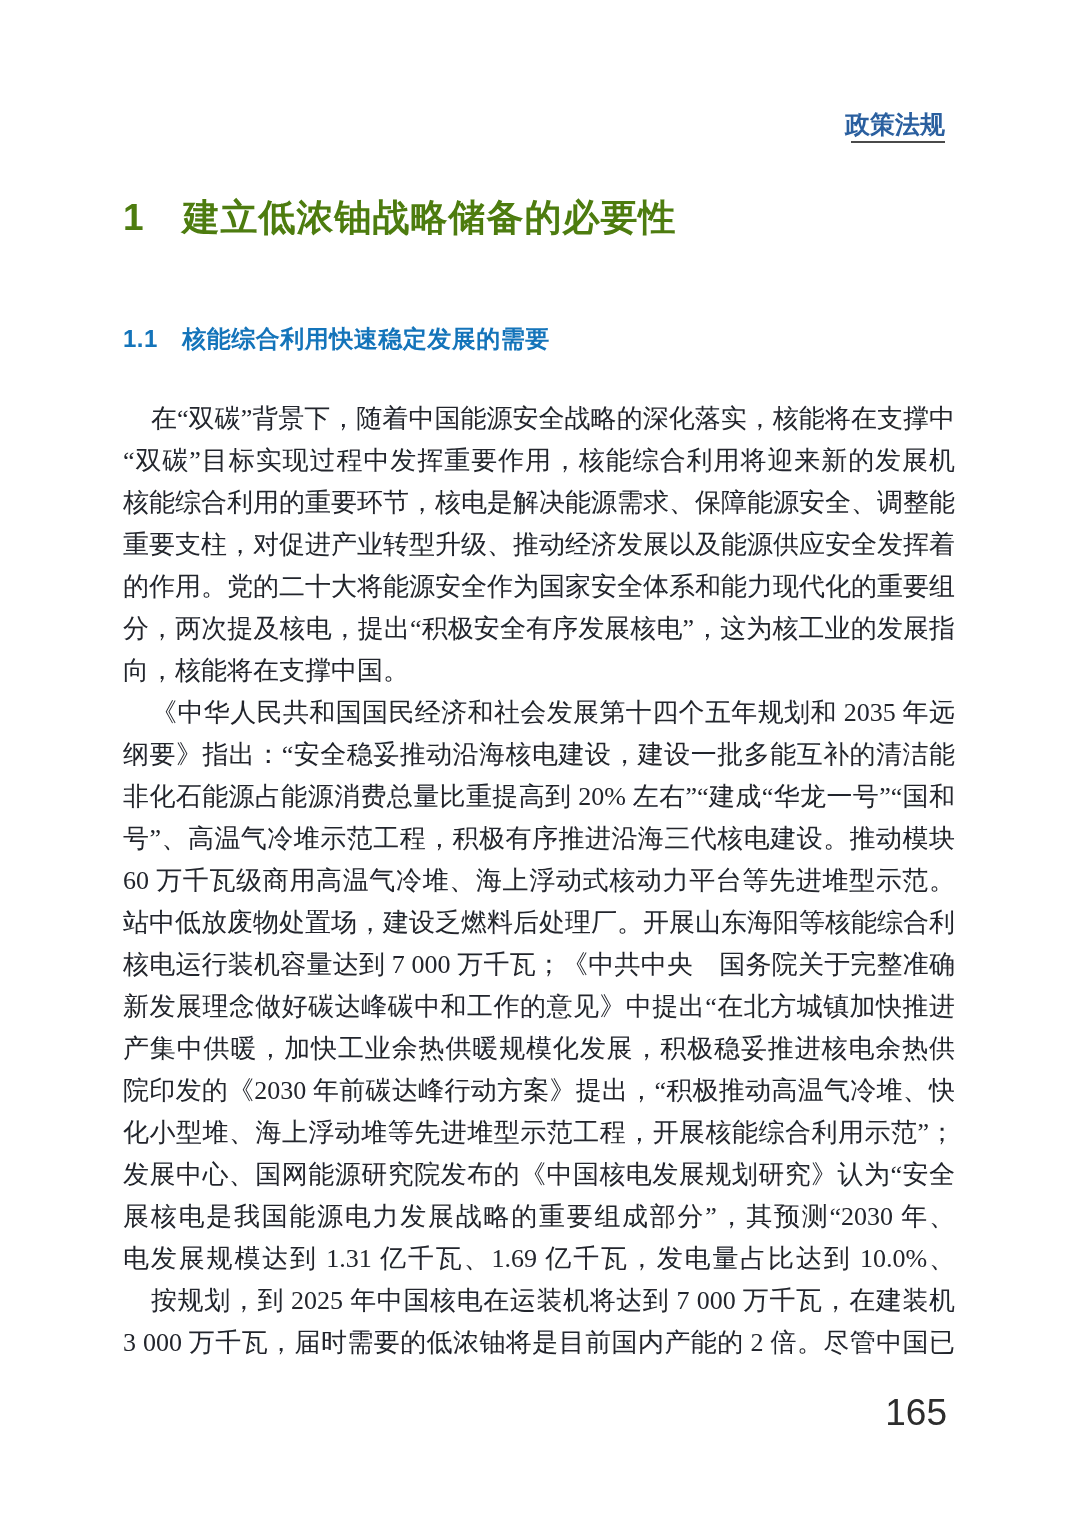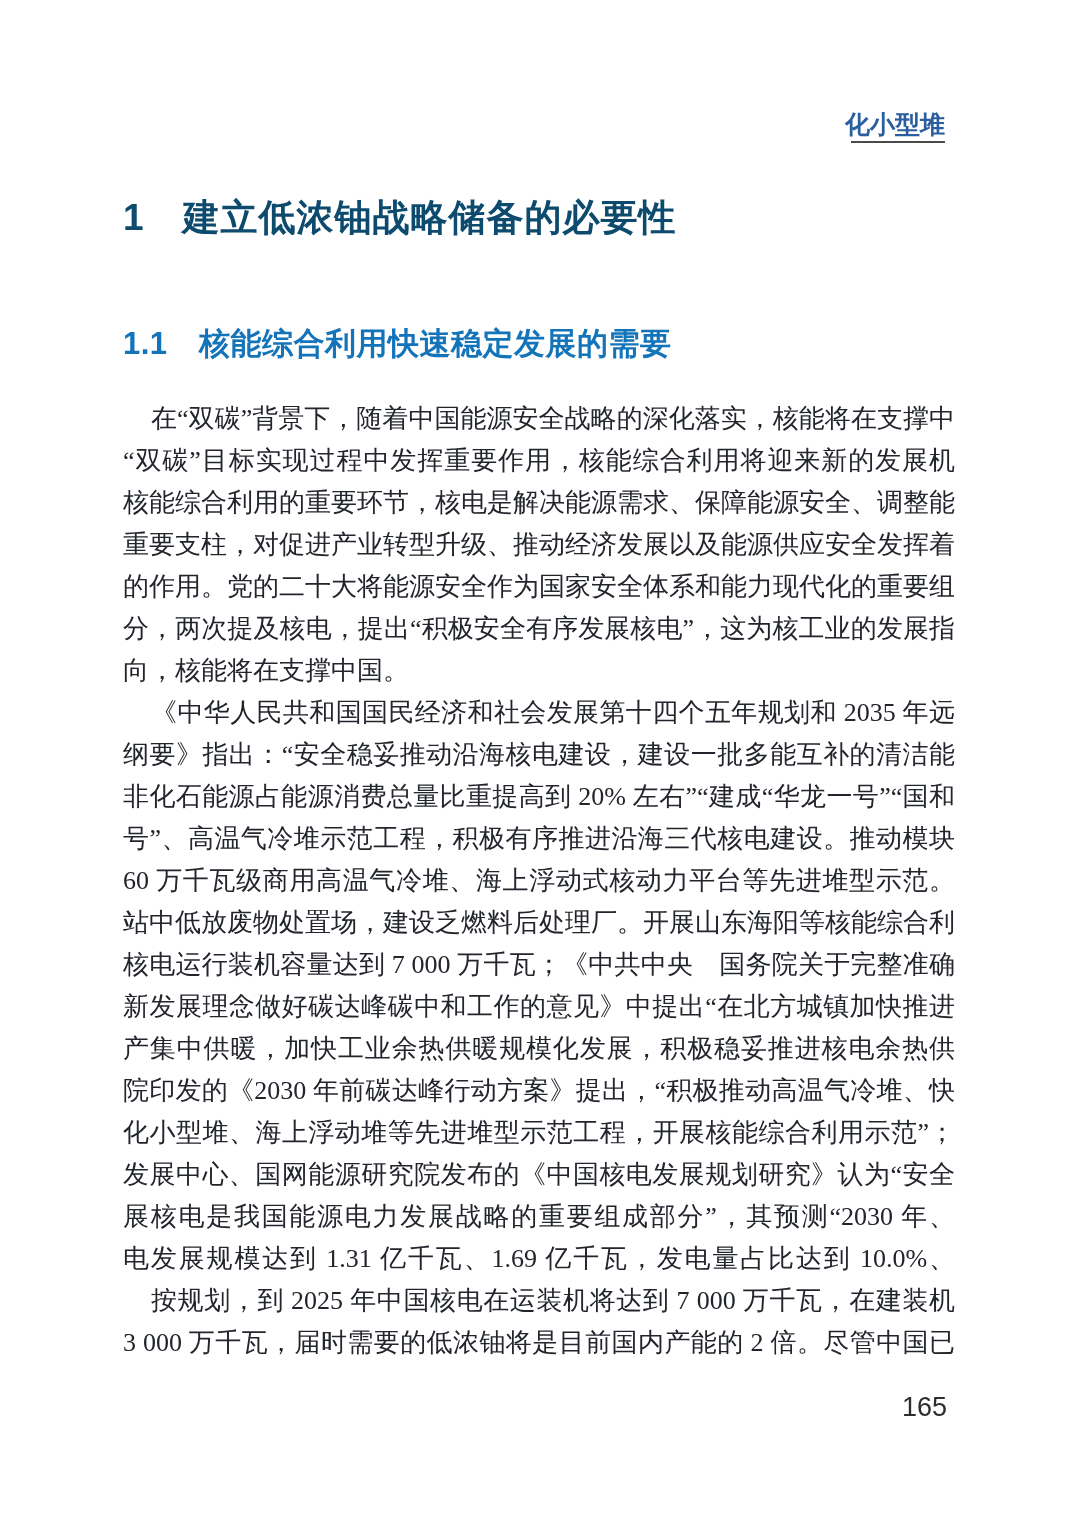--- a/index.html
+++ b/index.html
@@ -34,31 +34,31 @@
     background: #4a4a4a;
   }
   .section-heading {
     position: absolute;
     left: 123px;
     top: 193px;
     margin: 0;
     font-family: "Liberation Sans", "DejaVu Sans", sans-serif;
     font-size: 37px;
     font-weight: bold;
-    color: #0c4a6e;
+    color: #4d7c0f;
     letter-spacing: 1px;
     white-space: nowrap;
   }
   .subsection-heading {
     position: absolute;
     left: 123px;
     top: 323px;
     margin: 0;
     font-family: "Liberation Sans", "DejaVu Sans", sans-serif;
-    font-size: 31px;
+    font-size: 24px;
     font-weight: bold;
     color: #1474ba;
     letter-spacing: 0.5px;
     white-space: nowrap;
   }
   .body-text {
     position: absolute;
     left: 123px;
     top: 398px;
     width: 832px;
@@ -77,31 +77,31 @@
   .line.fill {
     text-align-last: justify;
   }
   .line.indent {
     text-indent: 28px;
   }
   .page-number {
     position: absolute;
     top: 1392px;
     right: 130px;
-    font-size: 27px;
+    font-size: 37px;
     color: #2d2d2d;
     font-family: "Liberation Sans", "DejaVu Sans", sans-serif;
   }
 </style>
 </head>
 <body>
 
 <div class="page">
 
-  <div class="header-label">化小型堆</div>
+  <div class="header-label">政策法规</div>
 
   <div class="header-rule"></div>
 
   <h1 class="section-heading">1　建立低浓铀战略储备的必要性</h1>
 
   <h2 class="subsection-heading">1.1　核能综合利用快速稳定发展的需要</h2>
 
   <main class="body-text">
       <div class="line indent fill">在“双碳”背景下，随着中国能源安全战略的深化落实，核能将在支撑中国</div>
       <div class="line fill">“双碳”目标实现过程中发挥重要作用，核能综合利用将迎来新的发展机遇。作为</div>

